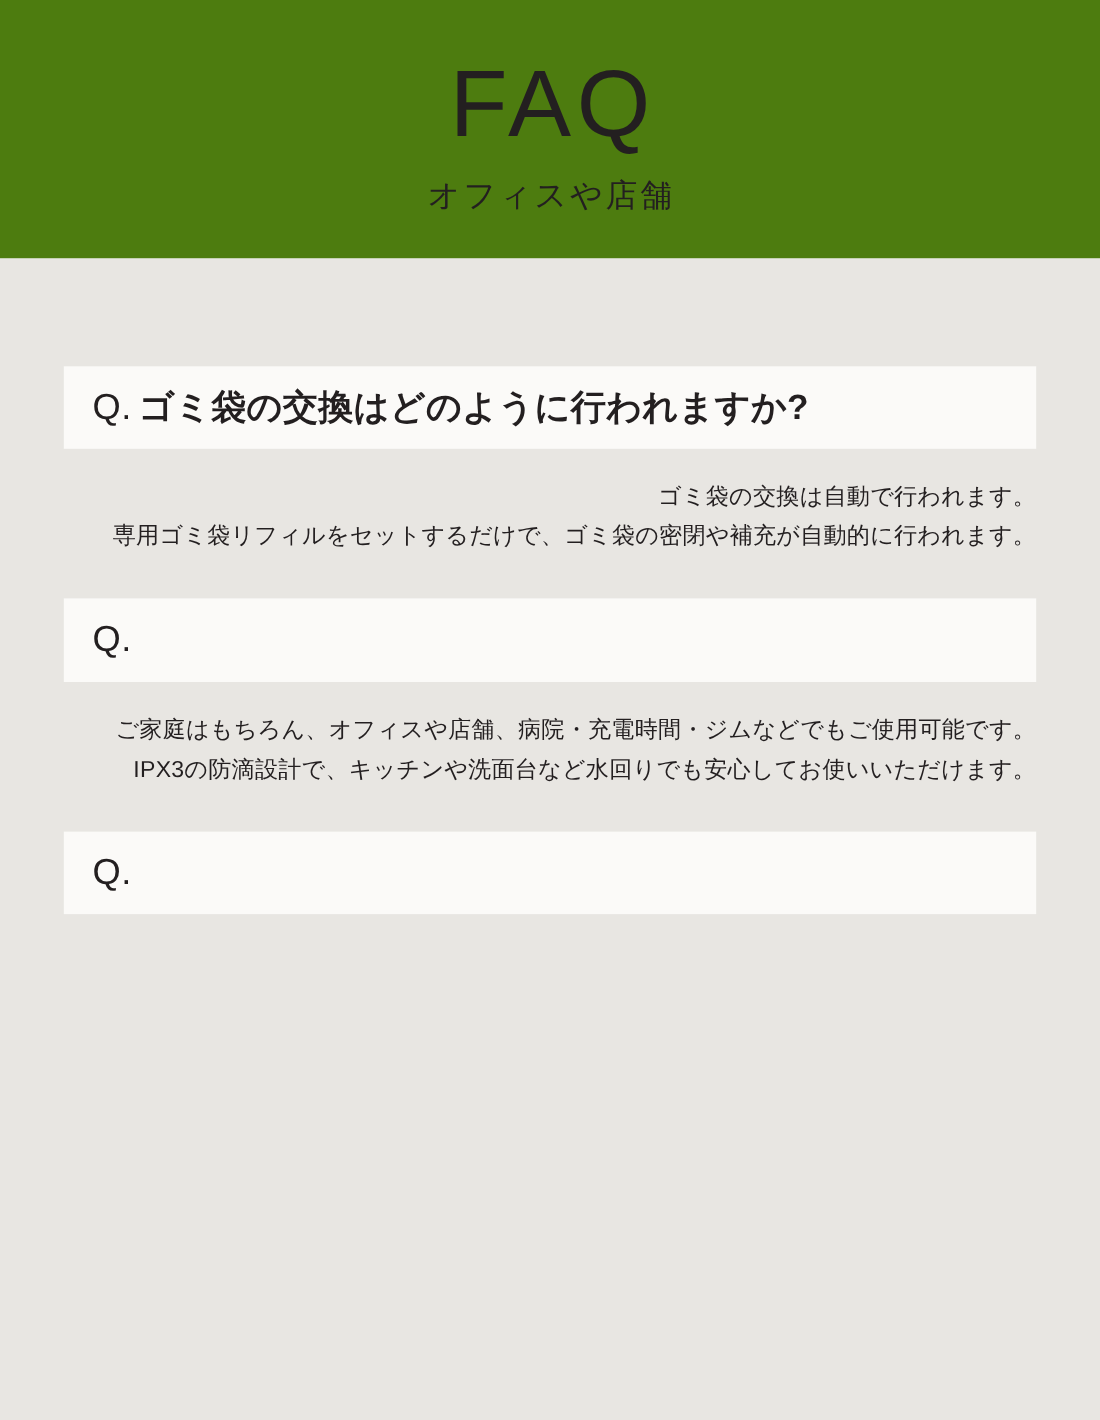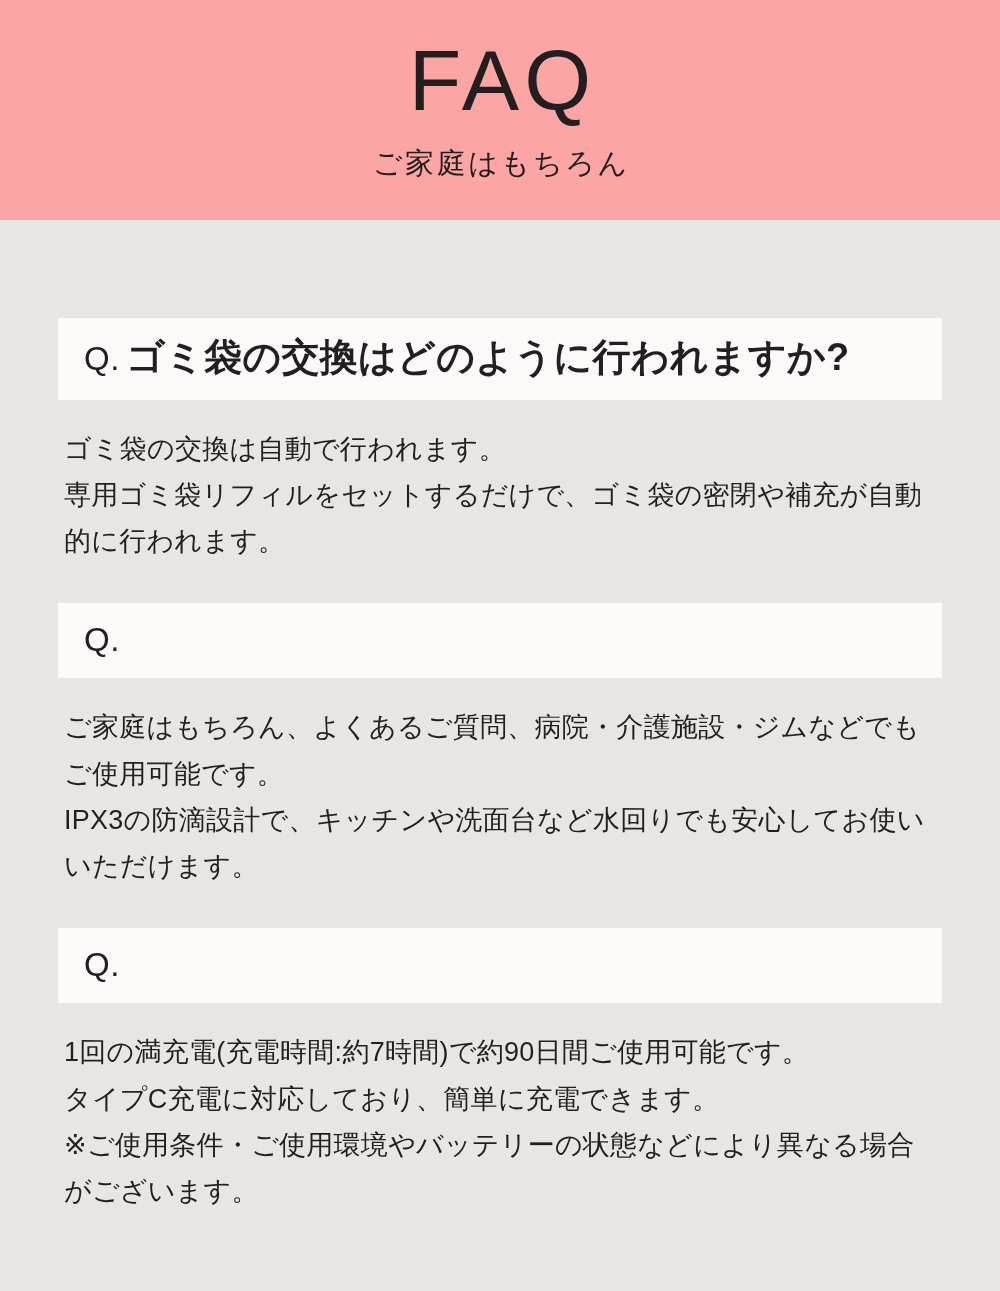--- a/index.html
+++ b/index.html
@@ -17,22 +17,22 @@
   .page {
     width: 1000px;
     min-height: 1291px;
     position: relative;
     overflow: hidden;
     background: #ffffff;
   }
 
   
   .header {
-    background: #fca5a5;
-    padding: 37px 0 42px 0;
+    background: #4d7c0f;
+    padding: 52px 0 42px 0;
     text-align: center;
   }
   .faq-title {
     font-size: 86px;
     line-height: 1;
     letter-spacing: 0.06em;
     font-weight: 400;
     color: #231f20;
     margin: 0 0 26px 0;
     padding-left: 0.06em;
@@ -70,73 +70,71 @@
   .q-mark {
     font-size: 33px;
     line-height: 1.25;
     letter-spacing: 0.02em;
     font-weight: 400;
     color: #231f20;
     white-space: nowrap;
     margin-right: 6px;
   }
   .q-text {
-    font-size: 38px;
+    font-size: 32px;
     line-height: 1.25;
     letter-spacing: 0.005em;
     font-weight: 700;
     color: #231f20;
   }
   .faq-answer {
     padding: 26px 58px 30px 64px;
-    font-size: 27px;
+    font-size: 21px;
     line-height: 1.72;
     letter-spacing: 0.01em;
     color: #231f20;
     white-space: pre-line;
+    text-align: right;
   }
   .faq-item:last-child .faq-answer {
     padding-bottom: 10px;
   }
 </style>
 </head>
 <body>
 
 <div class="page">
 
   <div class="header">
     <h1 class="faq-title">FAQ</h1>
-    <div class="faq-subtitle">ご家庭はもちろん</div>
+    <div class="faq-subtitle">オフィスや店舗</div>
   </div>
 
   <div class="faq-body">
     <div class="faq-list">
 
       <div class="faq-item">
         <div class="faq-question">
           <span class="q-mark">Q.</span>
           <span class="q-text">ゴミ袋の交換はどのように行われますか?</span>
         </div>
         <div class="faq-answer">ゴミ袋の交換は自動で行われます。
 専用ゴミ袋リフィルをセットするだけで、ゴミ袋の密閉や補充が自動的に行われます。</div>
       </div>
 
       <div class="faq-item">
         <div class="faq-question">
           <span class="q-mark">Q.</span>
         </div>
-        <div class="faq-answer">ご家庭はもちろん、よくあるご質問、病院・介護施設・ジムなどでもご使用可能です。
+        <div class="faq-answer">ご家庭はもちろん、オフィスや店舗、病院・充電時間・ジムなどでもご使用可能です。
 IPX3の防滴設計で、キッチンや洗面台など水回りでも安心してお使いいただけます。</div>
       </div>
 
       <div class="faq-item">
         <div class="faq-question">
           <span class="q-mark">Q.</span>
         </div>
-        <div class="faq-answer">1回の満充電(充電時間:約7時間)で約90日間ご使用可能です。
-タイプC充電に対応しており、簡単に充電できます。
-※ご使用条件・ご使用環境やバッテリーの状態などにより異なる場合がございます。</div>
       </div>
 
     </div>
   </div>
 
 </div>
 
 </body></html>

